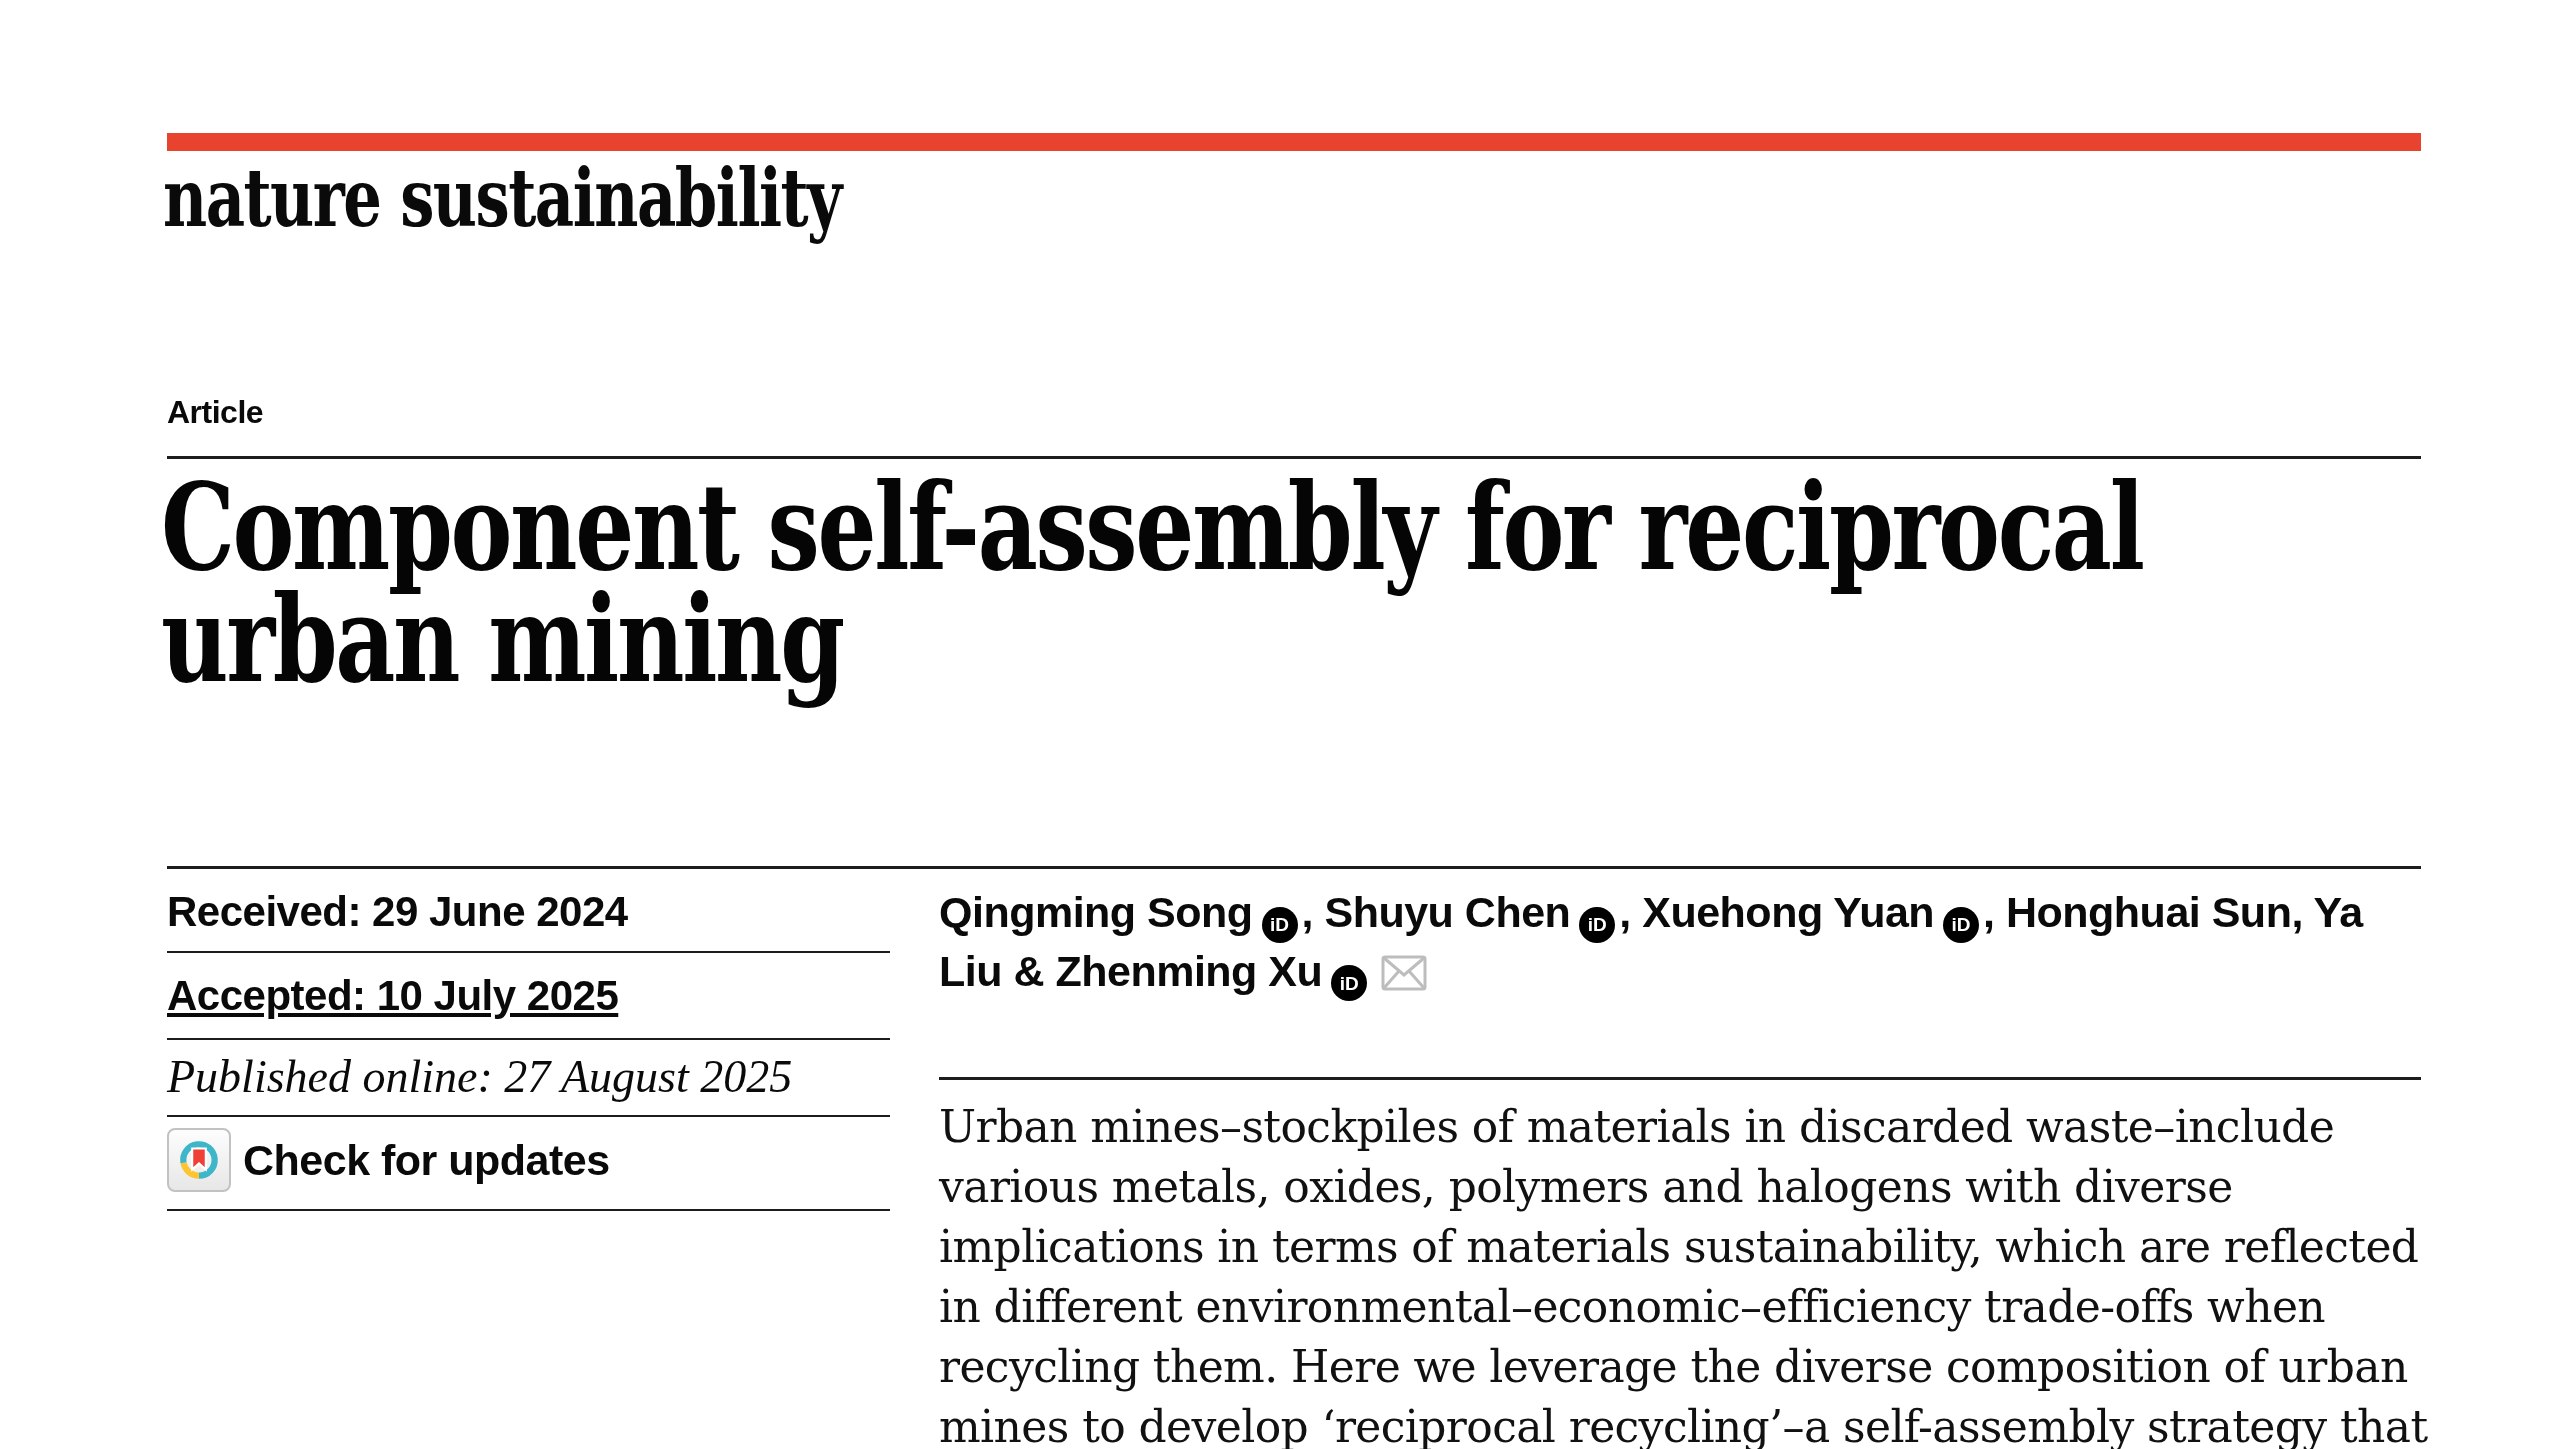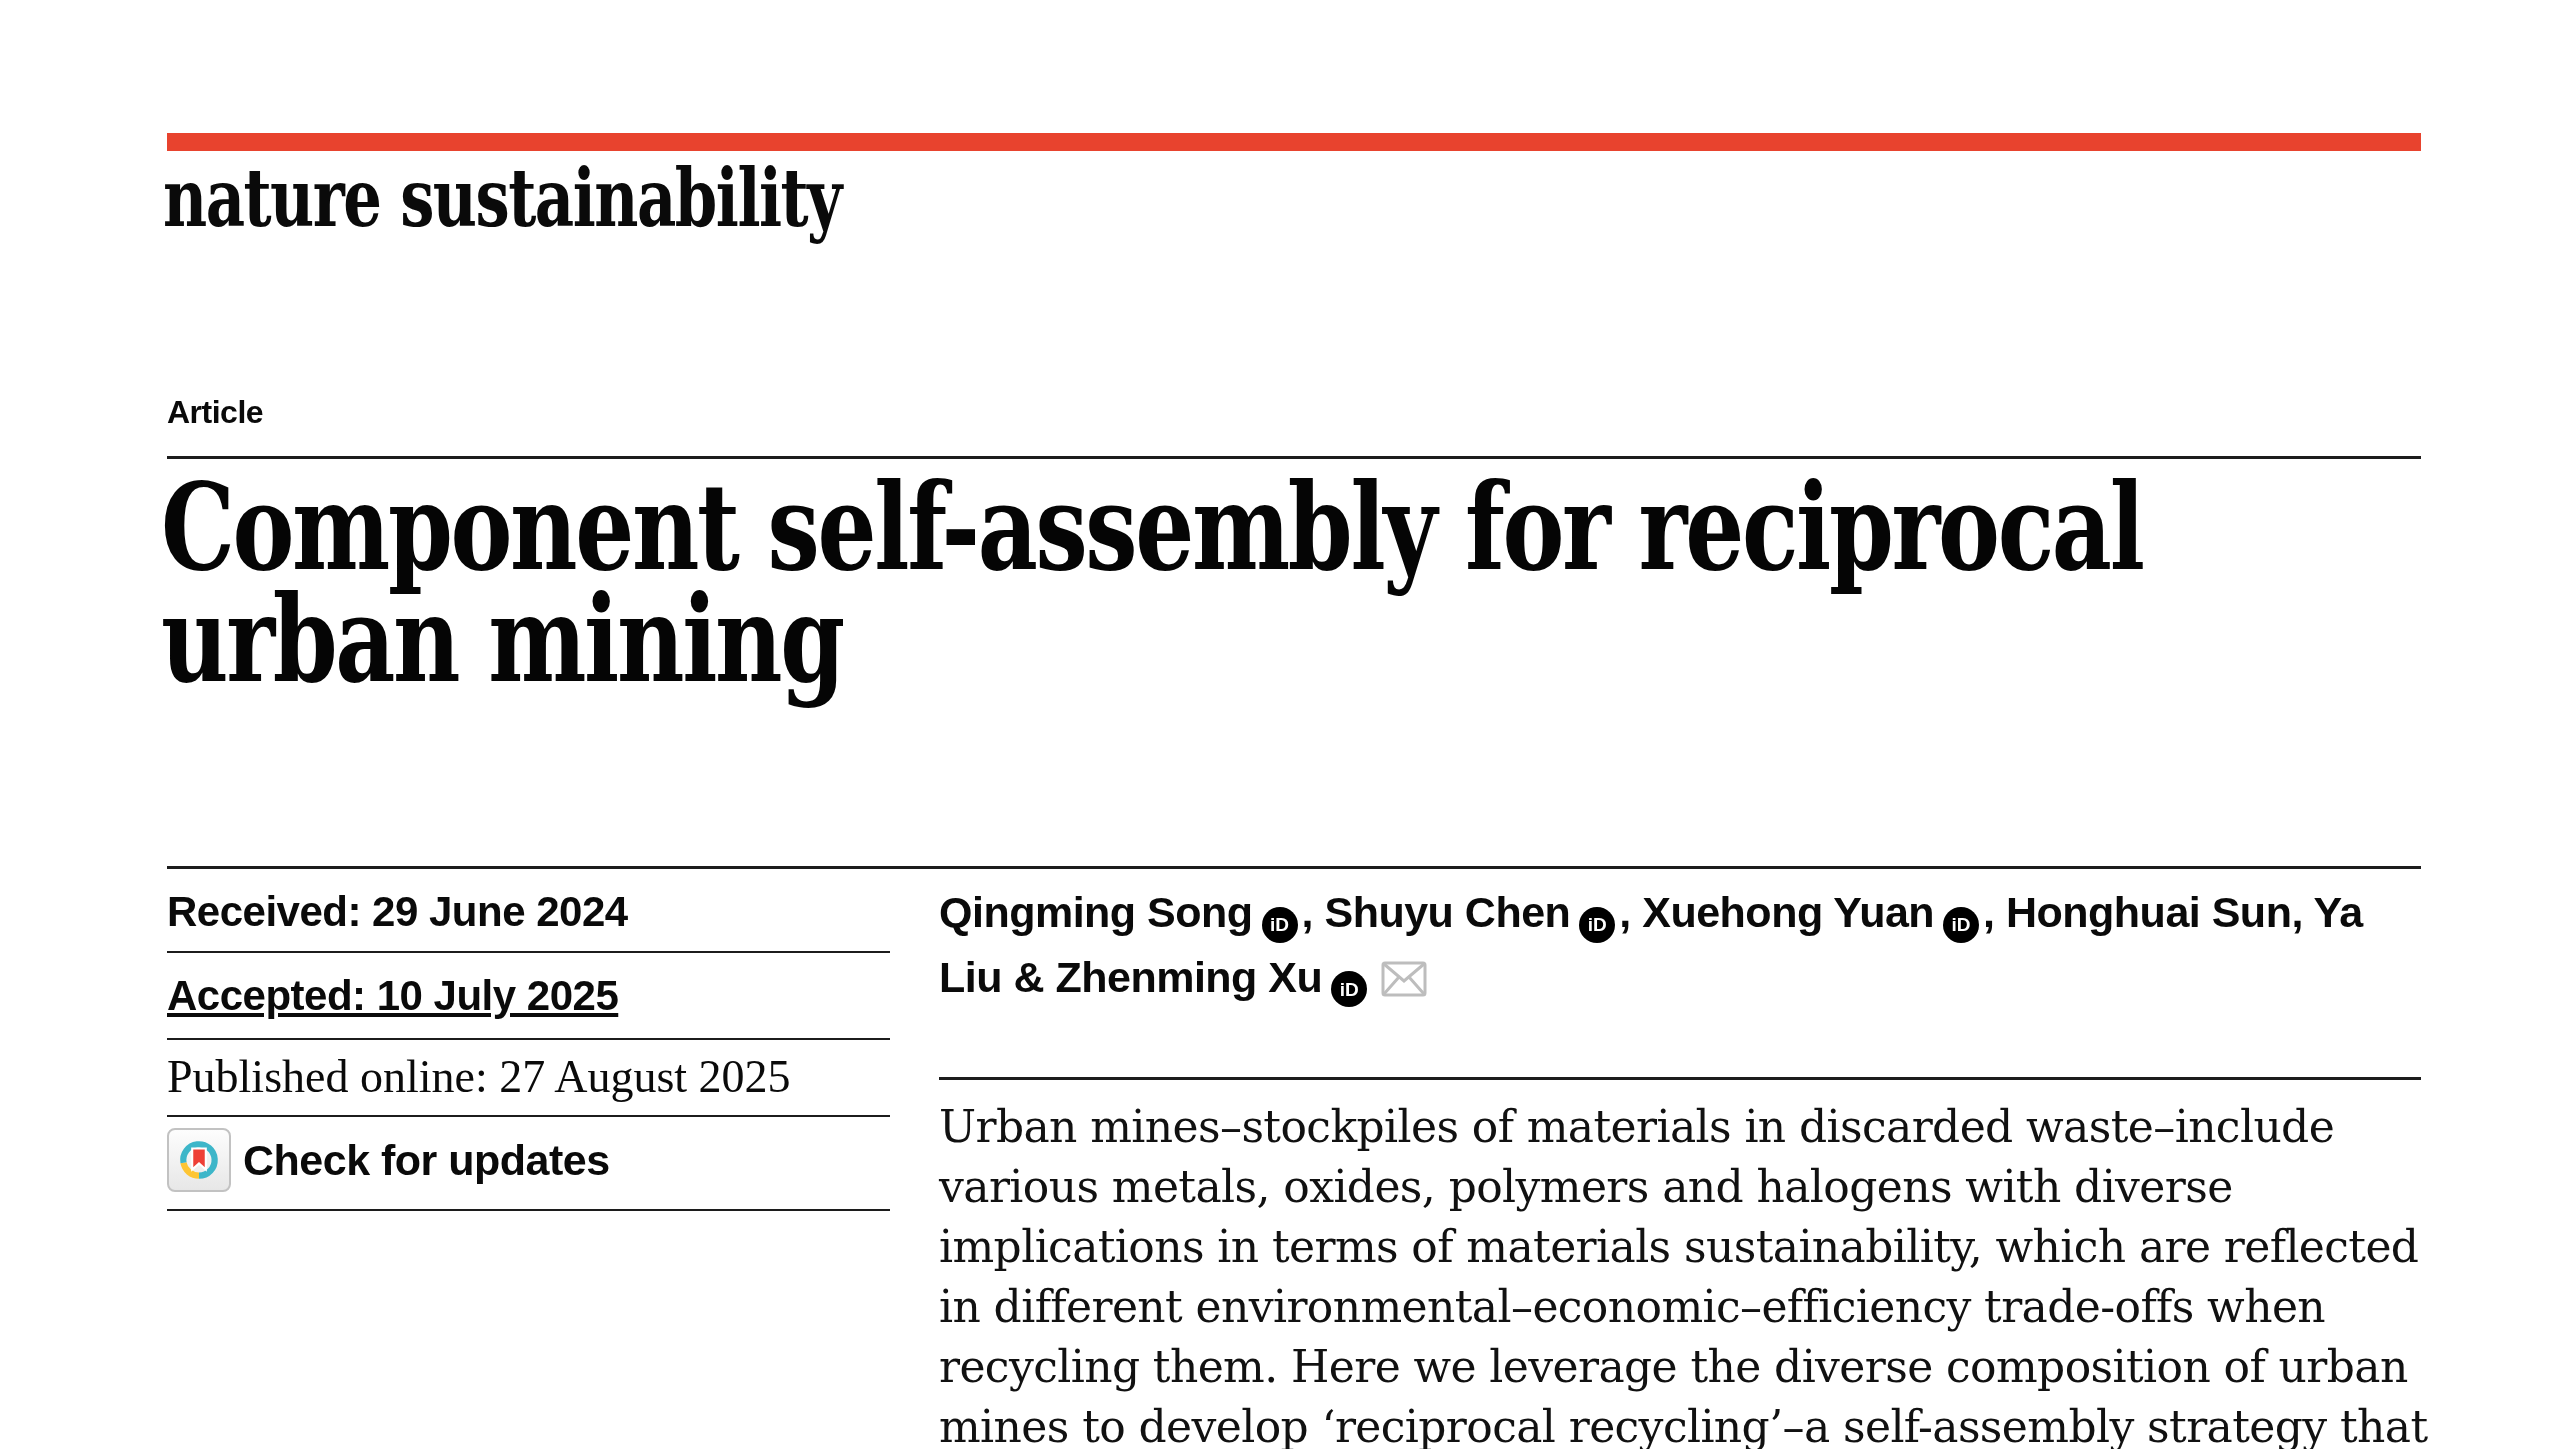--- a/index.html
+++ b/index.html
@@ -30,35 +30,35 @@
   .title { position:absolute; left:161px; top:471px;
            font-family:"DejaVu Serif", serif; font-weight:bold;
            font-size:119px; line-height:112px; letter-spacing:-3px;
            transform:scaleX(0.78); transform-origin:left top; white-space:nowrap;
            color:#050505; }
   .title span { display:block; }
 
   .meta-item { position:absolute; left:167px; font-weight:bold; font-size:42px;
                letter-spacing:-0.5px; white-space:nowrap; }
   .meta-serif { font-family:"Liberation Serif", serif; font-weight:normal;
-                font-size:46px; letter-spacing:0; }
+                font-size:46px; letter-spacing:0;font-style:italic; }
 
   .crossmark { position:absolute; left:167px; top:1127px; height:66px;
                display:flex; align-items:center; cursor:pointer; }
   .cm-box { width:64px; height:64px; border-radius:8px;
             background:linear-gradient(180deg,#fdfdfd 0%,#e7e7e7 100%);
             border:2px solid #c2c2c2; display:flex; align-items:center; justify-content:center; }
   .cm-label { margin-left:12px; font-weight:bold; font-size:43px; letter-spacing:-0.5px; }
 
   .authors { position:absolute; left:939px; top:884px; width:1491px;
              font-weight:bold; font-size:43px; line-height:57px; letter-spacing:-0.5px; }
   .orcid { display:inline-flex; align-items:center; justify-content:center;
            width:36px; height:36px; border-radius:50%; background:var(--orcid_bg,#000);
            color:#fff; font-size:19px; font-weight:bold; letter-spacing:0;
-           margin:0 4px 6px 9px; vertical-align:-4px; cursor:pointer; }
+           margin:0 4px 0 9px; vertical-align:-4px; cursor:pointer; }
   .mail { display:inline-block; margin-left:10px; vertical-align:-5px; cursor:pointer; }
 
   .abstract { position:absolute; left:939px; top:1097px; width:1496px;
               font-family:"DejaVu Serif", serif; font-size:44px; line-height:60px;
               letter-spacing:-0.6px; color:#111; }
 
   .cm-teal   { fill:none; stroke:var(--crossmark_teal,#3db6c9); stroke-width:6; }
   .cm-yellow { fill:none; stroke:var(--crossmark_yellow,#fdc534); stroke-width:6; }
   .cm-red    { fill:var(--crossmark_red,#ee4037); stroke:#ffffff; stroke-width:2; }
   .env-line  { fill:#ffffff; stroke:var(--icon_gray,#bdbdbd); stroke-width:3; }

